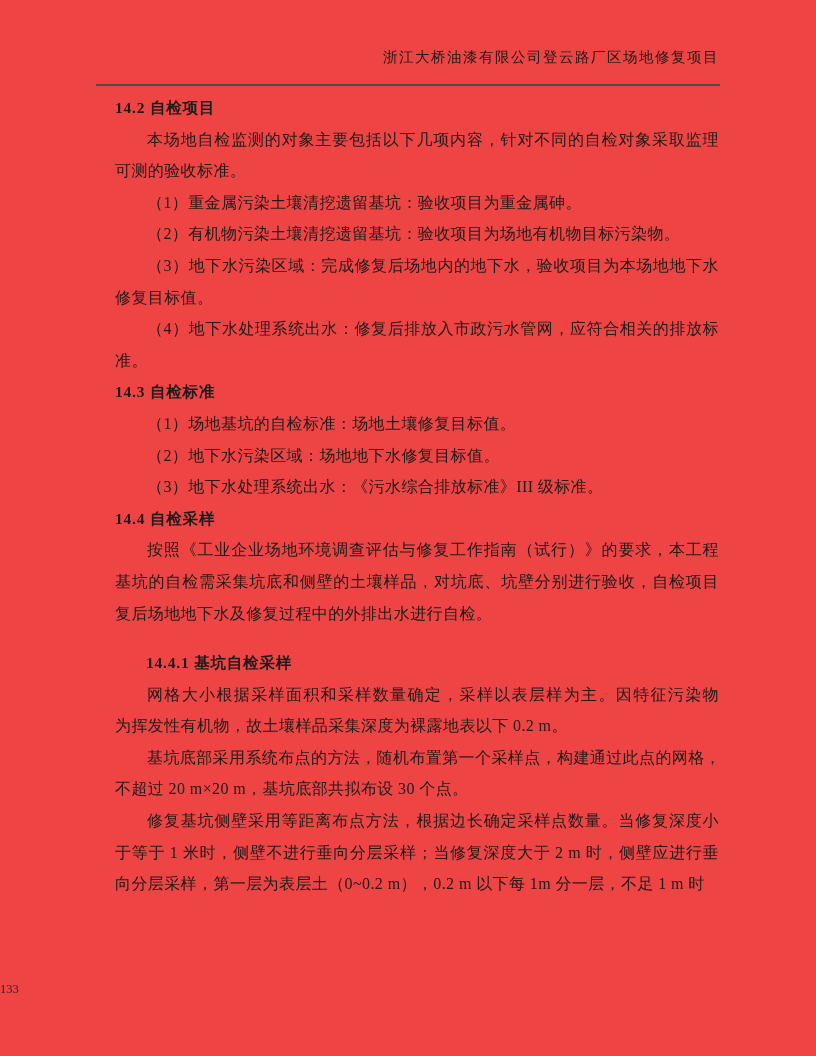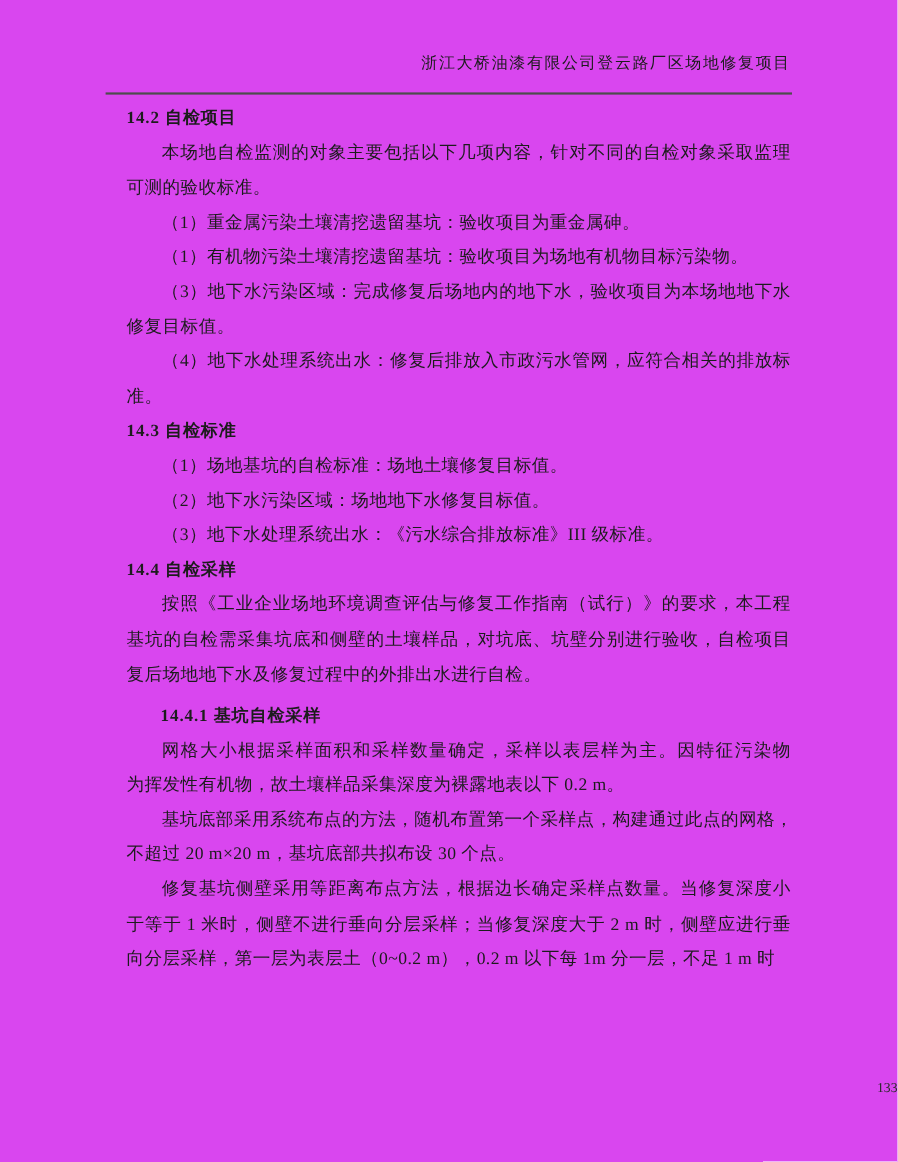--- a/index.html
+++ b/index.html
@@ -7,21 +7,21 @@
     padding: 0;
     background: #ffffff;
     width: 816px;
     height: 1056px;
     overflow: hidden;
   }
   .page {
     position: relative;
     width: 816px;
     height: 1056px;
-    background: #d946ef;
+    background: #ef4444;
     font-family: "Liberation Serif", "DejaVu Serif", serif;
     color: #1c1c1c;
   }
   .header-title {
     position: absolute;
     top: 48px;
     right: 97px;
     font-size: 14.5px;
     letter-spacing: 1.5px;
     white-space: nowrap;
@@ -54,49 +54,49 @@
   .h2 {
     font-weight: 700;
     font-size: 15.5px;
     letter-spacing: 0.8px;
   }
   .h3 {
     font-weight: 700;
     font-size: 15.5px;
     letter-spacing: 0.8px;
     text-indent: 2em;
-    margin-top: 6px;
+    margin-top: 18px;
   }
   .footer-pagenum {
     position: absolute;
     top: 982px;
     left: 0;
     width: 100%;
-    text-align: right;
+    text-align: left;
     font-size: 12.5px;
     color: #2a2a2a;
   }
 </style>
 </head>
 <body>
 
 <div class="page">
 
   <div class="header-title">浙江大桥油漆有限公司登云路厂区场地修复项目</div>
   <div class="header-rule"></div>
 
   <div class="doc-body">
 
     <div class="ln h2">14.2 自检项目</div>
 
     <div class="ln first fill">本场地自检监测的对象主要包括以下几项内容，针对不同的自检对象采取监理</div>
     <div class="ln">可测的验收标准。</div>
 
     <div class="ln first">（1）重金属污染土壤清挖遗留基坑：验收项目为重金属砷。</div>
-    <div class="ln first">（1）有机物污染土壤清挖遗留基坑：验收项目为场地有机物目标污染物。</div>
+    <div class="ln first">（2）有机物污染土壤清挖遗留基坑：验收项目为场地有机物目标污染物。</div>
 
     <div class="ln first fill">（3）地下水污染区域：完成修复后场地内的地下水，验收项目为本场地地下水</div>
     <div class="ln">修复目标值。</div>
 
     <div class="ln first fill">（4）地下水处理系统出水：修复后排放入市政污水管网，应符合相关的排放标</div>
     <div class="ln">准。</div>
 
     <div class="ln h2">14.3 自检标准</div>
 
     <div class="ln first">（1）场地基坑的自检标准：场地土壤修复目标值。</div>

